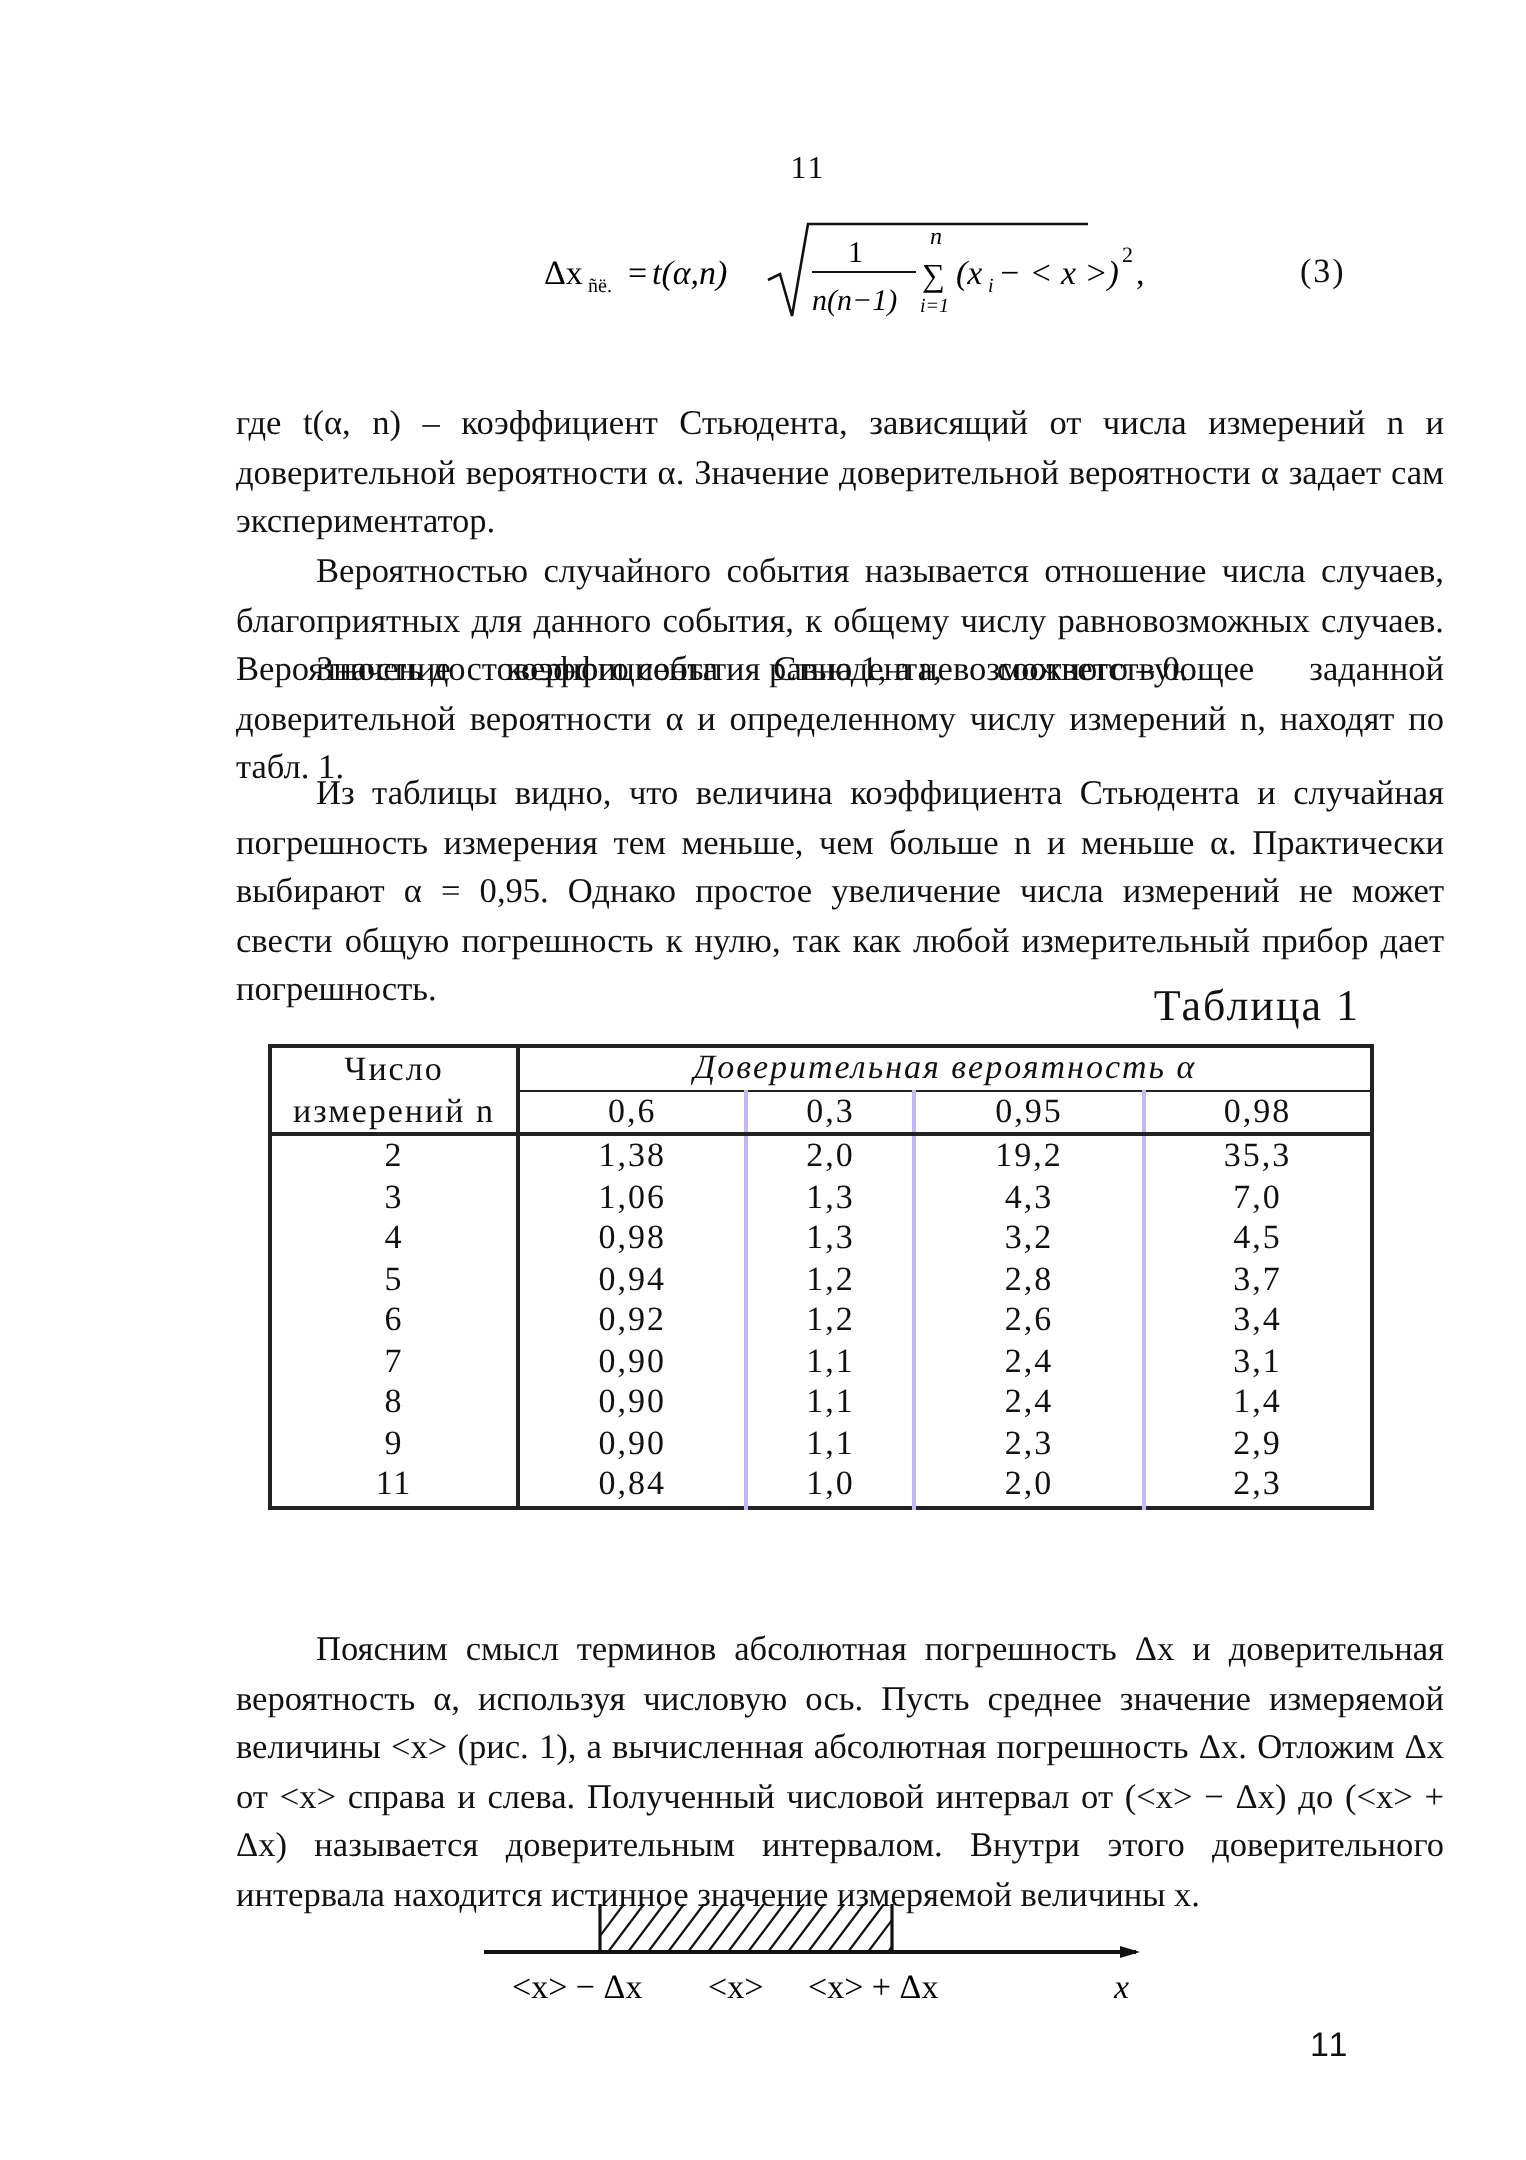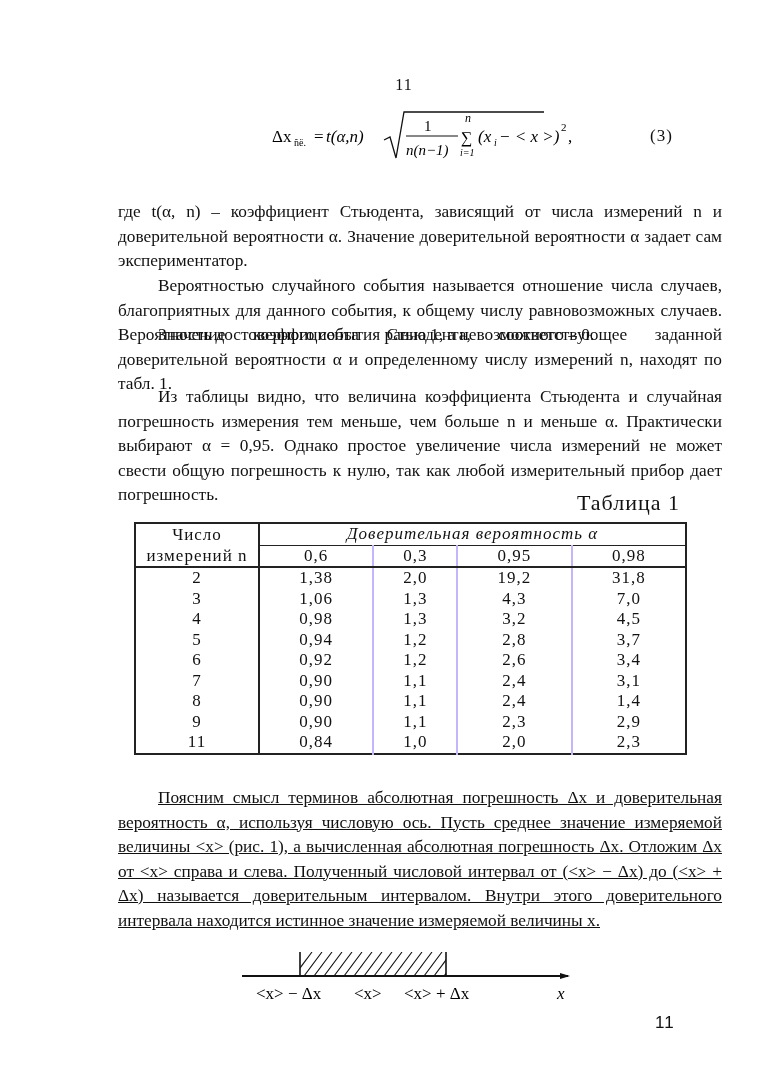--- a/index.html
+++ b/index.html
@@ -86,21 +86,21 @@
     <td class="col">0,95</td>
     <td class="col-last">0,98</td>
   </tr>
   </tbody>
     <tbody id="table-body">
       <tr>
         <td class="first">2</td>
         <td class="col">1,38</td>
         <td class="col">2,0</td>
         <td class="col">19,2</td>
-        <td class="col-last">31,8</td>
+        <td class="col-last">35,3</td>
       </tr>
       <tr>
         <td class="first">3</td>
         <td class="col">1,06</td>
         <td class="col">1,3</td>
         <td class="col">4,3</td>
         <td class="col-last">7,0</td>
       </tr>
       <tr>
         <td class="first">4</td>
@@ -147,21 +147,21 @@
       <tr>
         <td class="first">11</td>
         <td class="col">0,84</td>
         <td class="col">1,0</td>
         <td class="col">2,0</td>
         <td class="col-last">2,3</td>
       </tr>
     </tbody>
 </table>
 
-<p class="abs para" style="top:770px;text-decoration:underline;">
+<p class="abs para" style="top:797px;">
   <span class="indent"></span><span>Поясним смысл терминов абсолютная погрешность Δx и доверительная вероятность α, используя числовую ось. Пусть среднее значение измеряемой величины &lt;x&gt; (рис. 1), а вычисленная абсолютная погрешность Δx. Отложим Δx от &lt;x&gt; справа и слева. Полученный числовой интервал от (&lt;x&gt; − Δx) до (&lt;x&gt; + Δx) называется доверительным интервалом. Внутри этого доверительного интервала находится истинное значение измеряемой величины x.</span>
 </p>
 
 <svg class="abs axis-fig" viewBox="0 0 340 60">
   <defs>
     <clipPath id="hatchclip">
         <rect x="62" y="4" width="146" height="24"></rect>
       </clipPath>
   </defs>
   <g clip-path="url(#hatchclip)">

